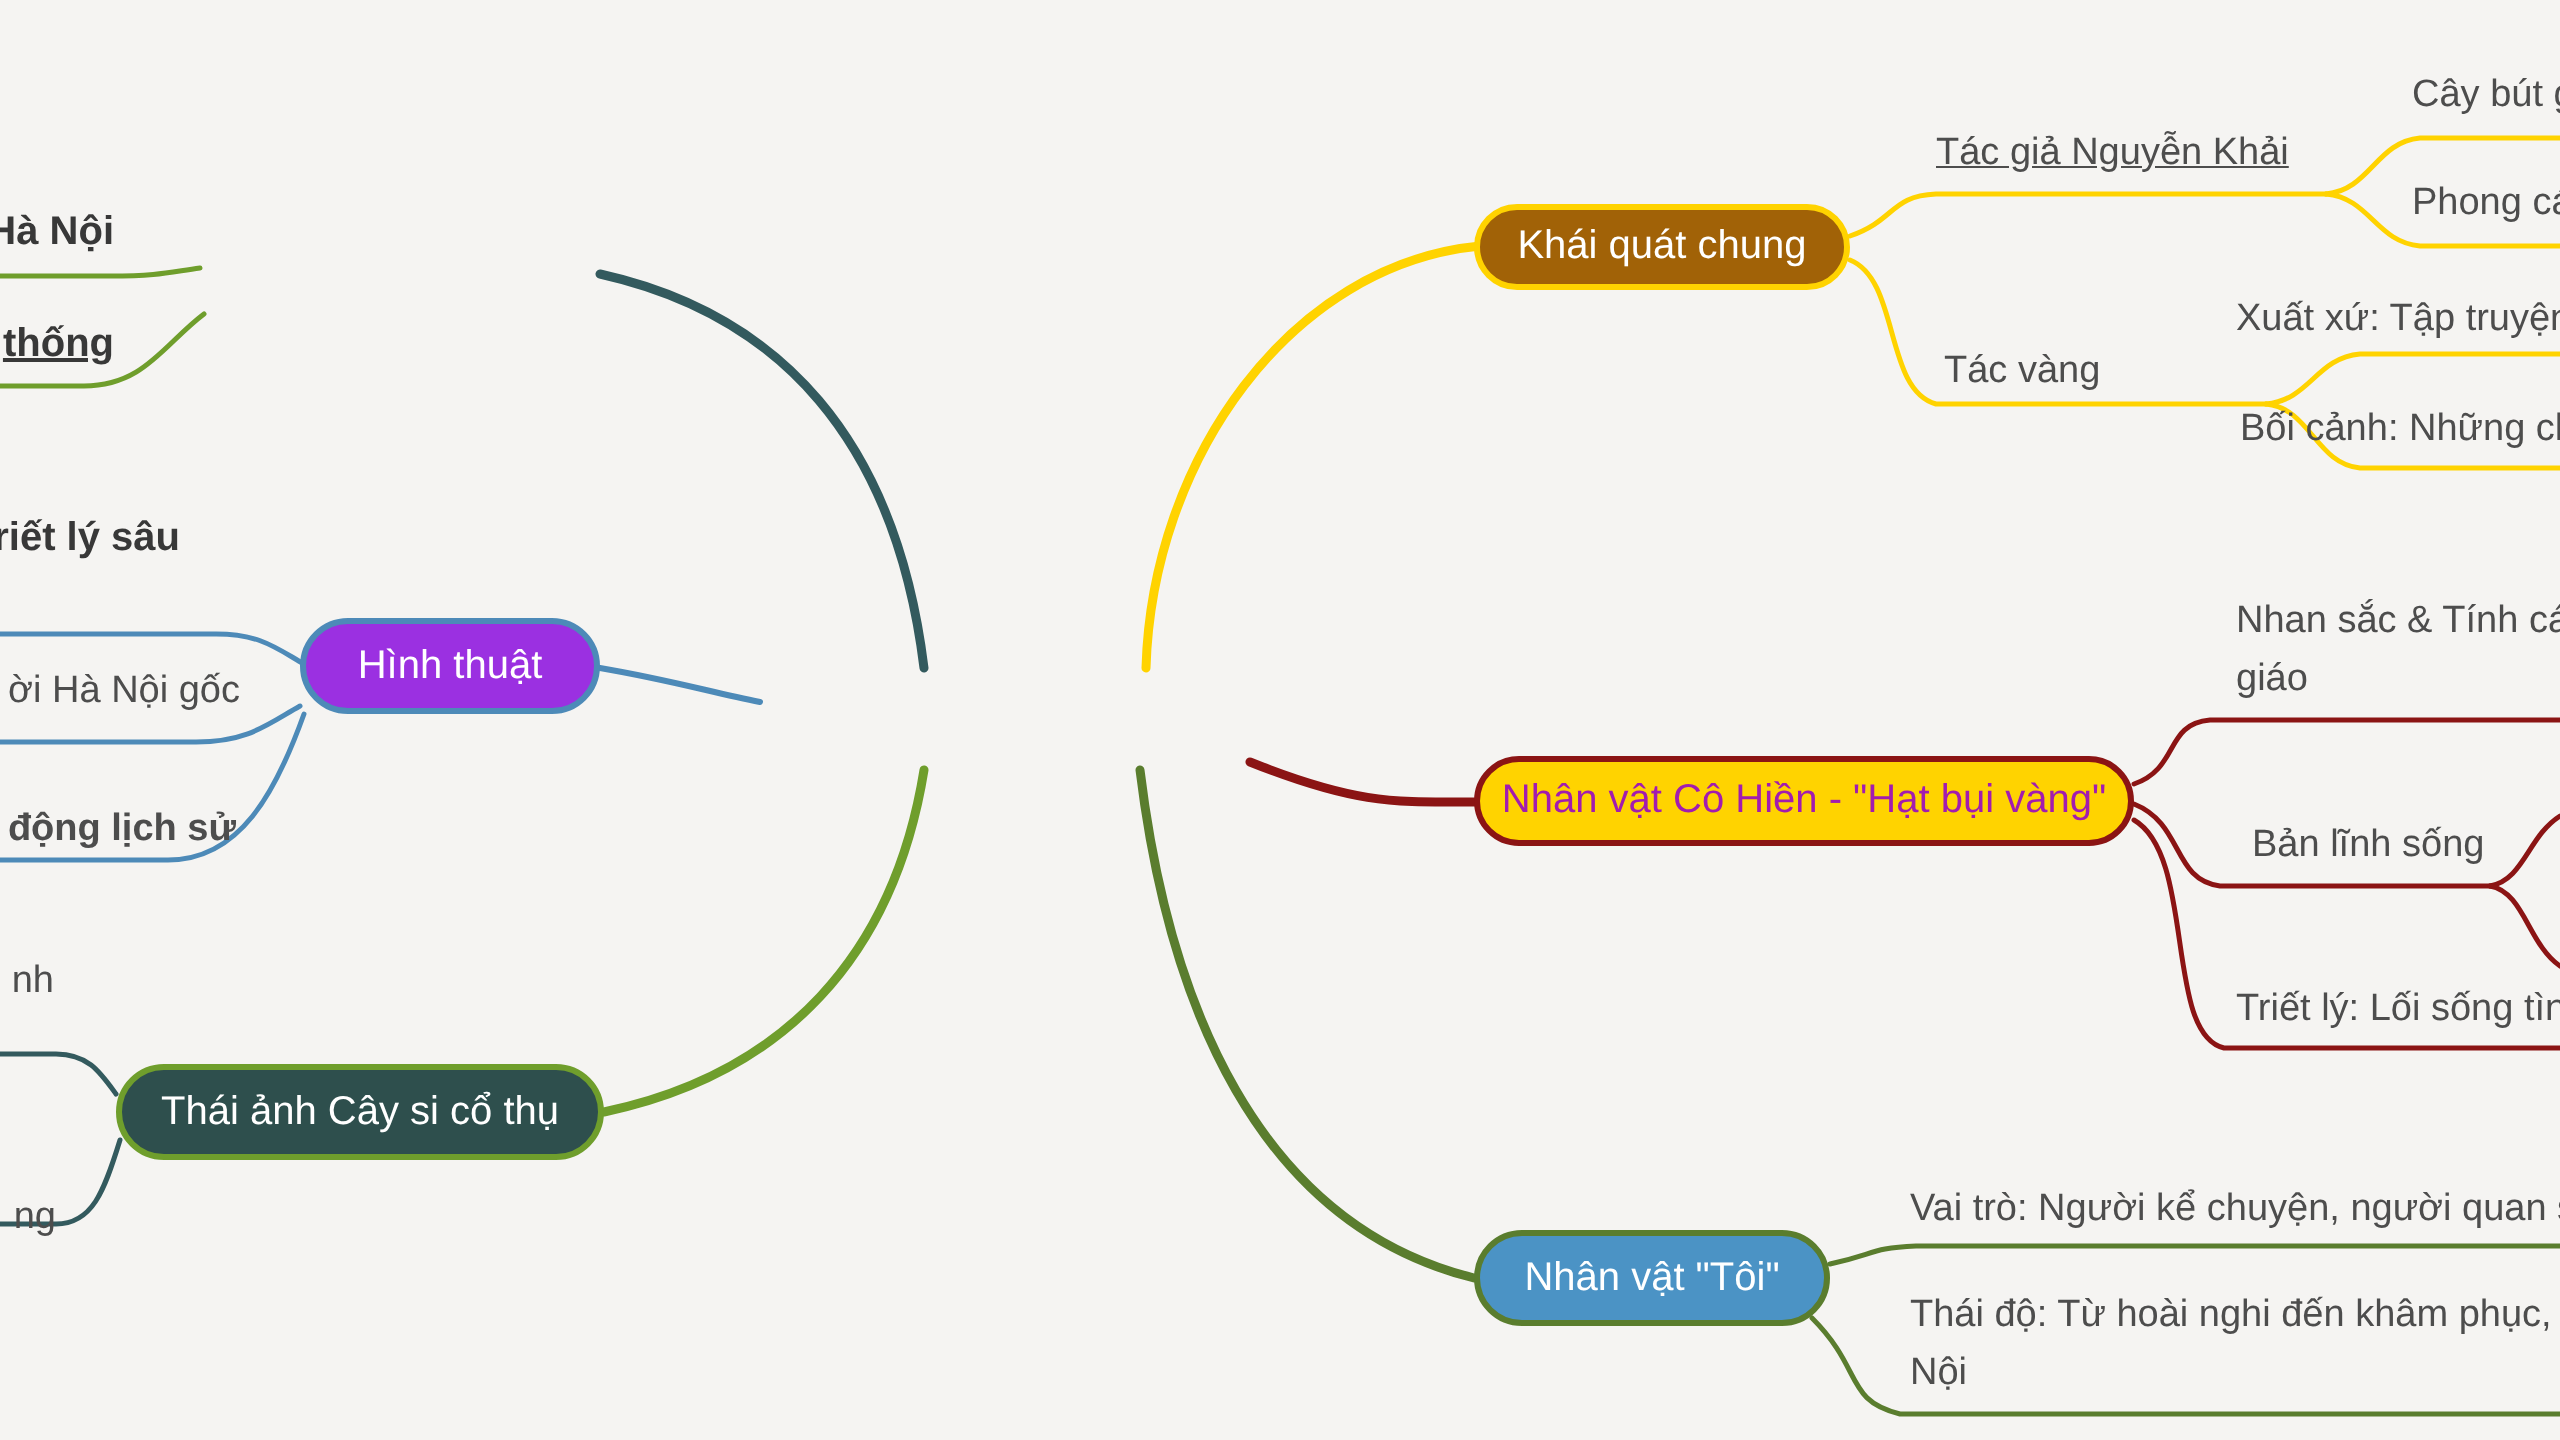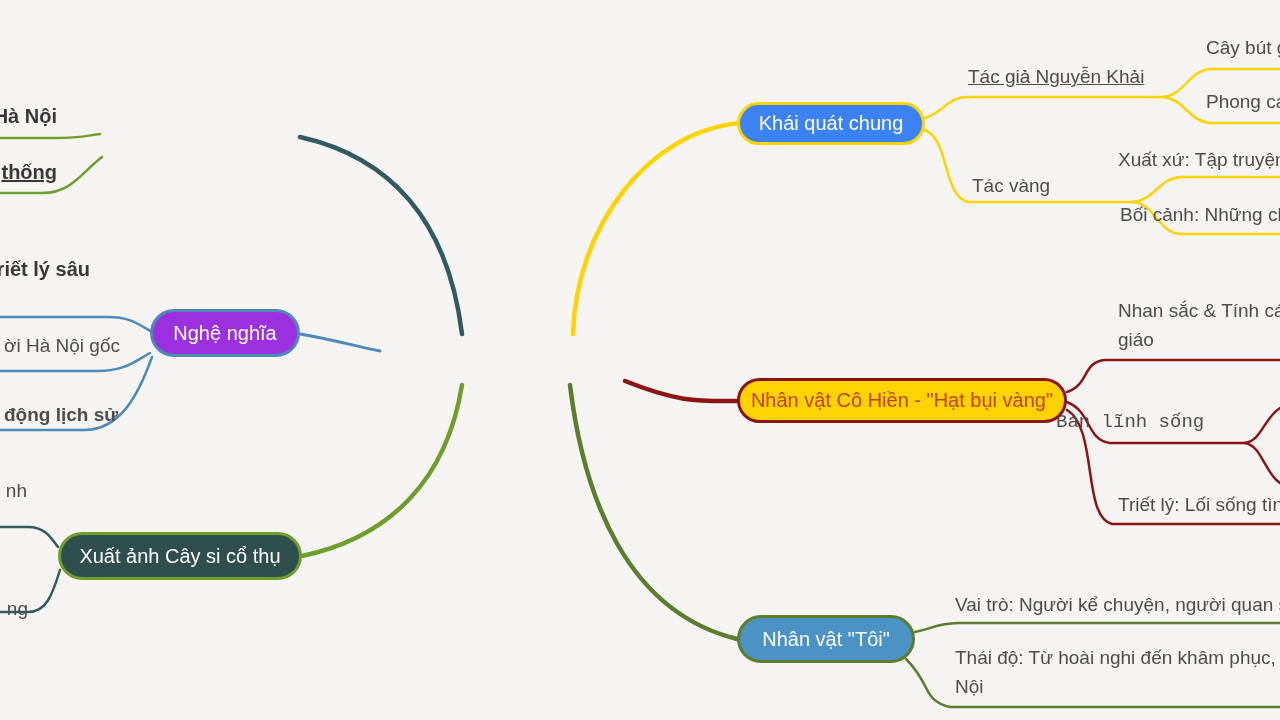--- a/index.html
+++ b/index.html
@@ -64,35 +64,35 @@
 
     <path d="M 0 317 L 108 317 C 130 317 138 324 152 332" stroke="#4d8ab8" stroke-width="2.5"></path>
     <path d="M 0 371 L 98 371 C 124 371 134 362 150 353" stroke="#4d8ab8" stroke-width="2.5"></path>
     <path d="M 0 430 L 84 430 C 120 430 138 396 152 357" stroke="#4d8ab8" stroke-width="2.5"></path>
 
     <path d="M 0 527 L 28 527 C 44 527 50 536 58 547" stroke="#335a5e" stroke-width="2.5"></path>
     <path d="M 0 612 L 28 612 C 46 612 52 596 60 570" stroke="#335a5e" stroke-width="2.5"></path>
   </svg>
 
 
-  <div class="node" style="left:150px;top:309px;width:150px;height:48px;background:#9b30e1;border:3px solid #4d8ab8;">Nghệ nghĩa</div>
-  <div class="node" style="left:58px;top:532px;width:244px;height:48px;background:#2e4f4d;border:3px solid #6f9e2c;">Xuất ảnh Cây si cổ thụ</div>
-  <div class="node" style="left:737px;top:102px;width:188px;height:43px;background:#3b82f6;border:3px solid #ffd300;">Khái quát chung</div>
-  <div class="node" style="left:737px;top:378px;width:330px;height:45px;background:#ffd300;border:3px solid #8b1414;color:#c2410c;">Nhân vật Cô Hiền - "Hạt bụi vàng"</div>
+  <div class="node" style="left:150px;top:309px;width:150px;height:48px;background:#9b30e1;border:3px solid #4d8ab8;">Hình thuật</div>
+  <div class="node" style="left:58px;top:532px;width:244px;height:48px;background:#2e4f4d;border:3px solid #6f9e2c;">Thái ảnh Cây si cổ thụ</div>
+  <div class="node" style="left:737px;top:102px;width:188px;height:43px;background:#a16207;border:3px solid #ffd300;">Khái quát chung</div>
+  <div class="node" style="left:737px;top:378px;width:330px;height:45px;background:#ffd300;border:3px solid #8b1414;color:#a21caf;">Nhân vật Cô Hiền - "Hạt bụi vàng"</div>
   <div class="node" style="left:737px;top:615px;width:178px;height:48px;background:#4b93c5;border:3px solid #5a7d2e;">Nhân vật "Tôi"</div>
 
   <div class="lbl" style="left:968px;top:62px;text-decoration:underline;">Tác giả Nguyễn Khải</div>
   <div class="lbl" style="left:1206px;top:33px;">Cây bút g</div>
   <div class="lbl" style="left:1206px;top:87px;">Phong cá</div>
   <div class="lbl" style="left:972px;top:171px;">Tác vàng</div>
   <div class="lbl" style="left:1118px;top:145px;">Xuất xứ: Tập truyện</div>
   <div class="lbl" style="left:1120px;top:200px;">Bối cảnh: Những ch</div>
   <div class="lbl multi" style="left:1118px;top:296px;">Nhan sắc &amp; Tính các
 giáo</div>
-  <div class="lbl" style="left:1056px;top:408px;font-family:Liberation Mono, monospace;">Bản lĩnh sống</div>
+  <div class="lbl" style="left:1126px;top:408px;">Bản lĩnh sống</div>
   <div class="lbl" style="left:1118px;top:490px;">Triết lý: Lối sống tìn</div>
   <div class="lbl" style="left:955px;top:590px;">Vai trò: Người kể chuyện, người quan sá</div>
   <div class="lbl multi" style="left:955px;top:643px;">Thái độ: Từ hoài nghi đến khâm phục, t
 Nội</div>
 
   <div class="lbl bold" style="right:1223px;top:102px;">Hà Nội</div>
   <div class="lbl bold" style="right:1223px;top:158px;text-decoration:underline;">thống</div>
   <div class="lbl bold" style="right:1190px;top:255px;">triết lý sâu</div>
   <div class="lbl" style="right:1160px;top:331px;">ời Hà Nội gốc</div>
   <div class="lbl" style="right:1162px;top:400px;font-weight:bold;">động lịch sử</div>

